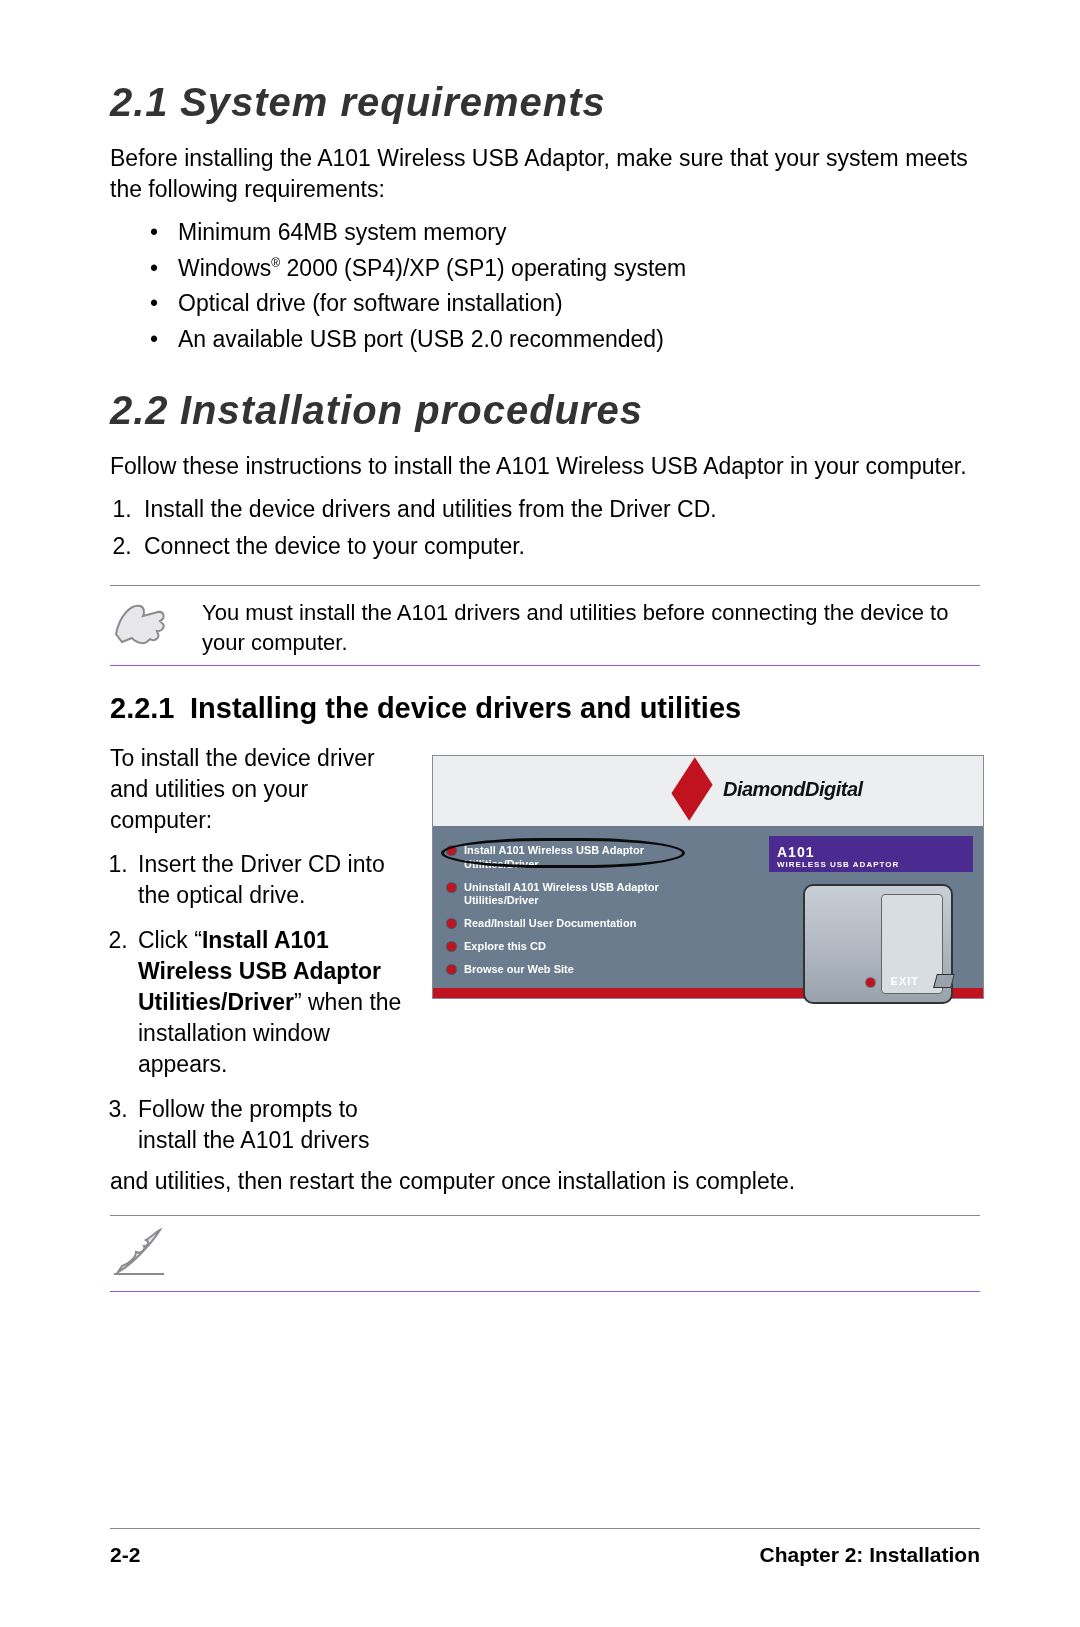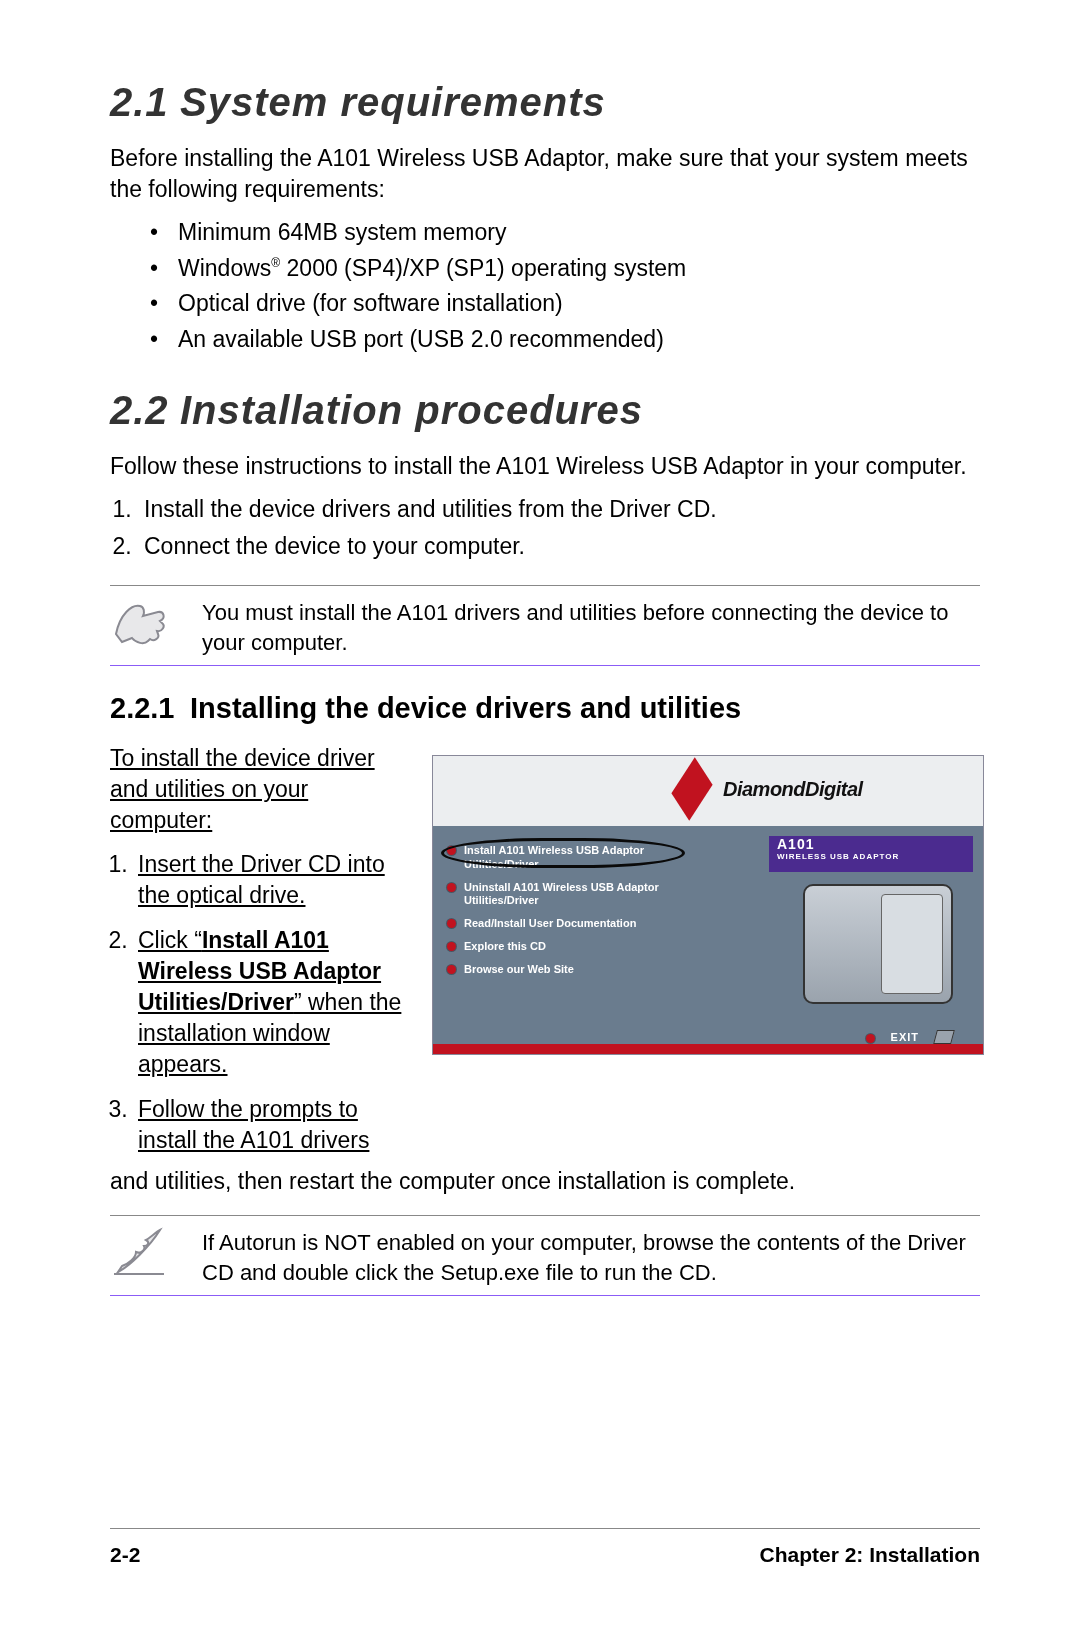--- a/index.html
+++ b/index.html
@@ -13,38 +13,38 @@
   ul.req li::before { content: "•"; position: absolute; left: 0; top: 0; }
   sup { font-size: 12px; vertical-align: super; }
   ol.steps { padding-left: 28px; margin: 10px 0 20px 0; }
   ol.steps li { font-size: 23px; line-height: 1.55; padding-left: 6px; margin-bottom: 2px; }
   .note-wrap { border-top: 1px solid #888; border-bottom: 1px solid #8b5cf6; margin: 18px 0 26px 0; padding: 8px 0; display: flex; align-items: flex-start; gap: 32px; }
   .note-icon { width: 60px; flex: 0 0 60px; }
   .note-icon svg { width: 60px; height: 55px; }
   .note-text { font-size: 22px; line-height: 1.35; padding-top: 4px; }
   .h2 { font-family: Arial, Helvetica, sans-serif; font-size: 29px; font-weight: bold; margin: 4px 0 18px 0; }
   .h2 .num2 { display: inline-block; width: 80px; }
-  .subwrap { display: flex; gap: 22px; align-items: flex-start; text-decoration: underline; }
+  .subwrap { display: flex; gap: 22px; align-items: flex-start; }
   .subleft { flex: 0 0 300px; }
   ol.substeps { padding-left: 24px; margin-top: 12px; }
   ol.substeps li { font-size: 23px; line-height: 1.35; margin-bottom: 14px; padding-left: 4px; }
   .bold { font-weight: bold; }
   .subright { flex: 1; }
   .installer {
-    width: 552px; height: 300px; border: 1px solid #889; background: #6a7c8e;
+    width: 552px; height: 244px; border: 1px solid #889; background: #6a7c8e;
     position: relative; font-family: Arial, sans-serif; color: #fff; font-size: 12px;
     margin-top: 12px;
   }
   .installer .top { height: 70px; background: #eceef0; position: relative; }
   .installer .diamond { position: absolute; left: 238px; top: 12px; display: flex; align-items: center; gap: 10px; }
   .installer .diamond-shape { width: 32px; height: 42px; background: #c1121f; transform: rotate(45deg) skew(12deg,12deg); position: relative; top:0; }
   .installer .diamond-wrap { width: 42px; height: 42px; display:flex; align-items:center; justify-content:center; }
   .installer .dd-text { color: #111; font-weight: bold; font-style: italic; font-size: 20px; letter-spacing: -0.5px; }
   .installer .redstrip { position: absolute; left: 0; right: 0; bottom: 0; height: 10px; background: #c1121f; }
-  .installer .purple { position: absolute; right: 10px; top: 80px; width: 204px; height: 36px; background: #4b2b8f; padding: 0 8px; }
+  .installer .purple { position: absolute; right: 10px; top: 80px; width: 204px; height: 36px; background: #4b2b8f; padding: 8px 8px; }
   .installer .purple .p1 { font-weight: bold; font-size: 14px; letter-spacing: 1px; }
   .installer .purple .p2 { font-size: 8px; letter-spacing: 1px; font-weight: bold; }
   .installer .device { position: absolute; right: 30px; top: 128px; width: 150px; height: 120px;
     background: linear-gradient(#c9cfd6,#9aa3ad); border-radius: 10px; border: 2px solid #333; }
   .installer .device::after { content:""; position:absolute; top:8px; right:8px; bottom:8px; width:60px; background:#d8dde2; border-radius:4px; border:1px solid #666;}
   .installer .menu { position: absolute; left: 14px; top: 88px; width: 260px; }
   .installer .mi { display:flex; align-items:flex-start; gap:8px; margin-bottom: 10px; font-size: 11px; font-weight: bold; line-height:1.2; }
   .installer .dot { width:9px; height:9px; background:#c1121f; border-radius:50%; flex:0 0 9px; margin-top:2px; box-shadow: 0 0 0 1px rgba(0,0,0,0.3);}
   .installer .circled { position: absolute; left: 8px; top: 82px; width: 244px; height: 30px; border: 3px solid #0a0a0a; border-radius: 50%/60%; pointer-events:none; }
   .installer .exit { position: absolute; right: 30px; bottom: 10px; font-size: 11px; font-weight: bold; letter-spacing: 1px; display:flex; align-items:center; gap:16px;}
@@ -150,21 +150,20 @@
 
   <p class="continuation">and utilities, then restart the computer once installation is complete.</p>
 
   <div class="note-wrap">
     <div class="note-icon">
       <svg viewBox="0 0 60 55">
           <path d="M8 48 C20 42 40 22 50 6 C46 8 40 14 36 16 C40 18 38 22 34 22 C36 26 30 30 26 28 C26 34 18 40 12 42 Z" fill="#e8e8ea" stroke="#8a8a92" stroke-width="2"></path>
           <path d="M4 50 L54 50" stroke="#8a8a92" stroke-width="2"></path>
         </svg>
     </div>
-    <div class="note-text">If Autorun is NOT enabled on your computer, browse the contents of the Driver CD and double click the Setup.exe file to run the CD.</div>
   </div>
 
   <div class="footer">
     <span>2-2</span>
     <span>Chapter 2: Installation</span>
   </div>
 
 </div>
 
 </body></html>

